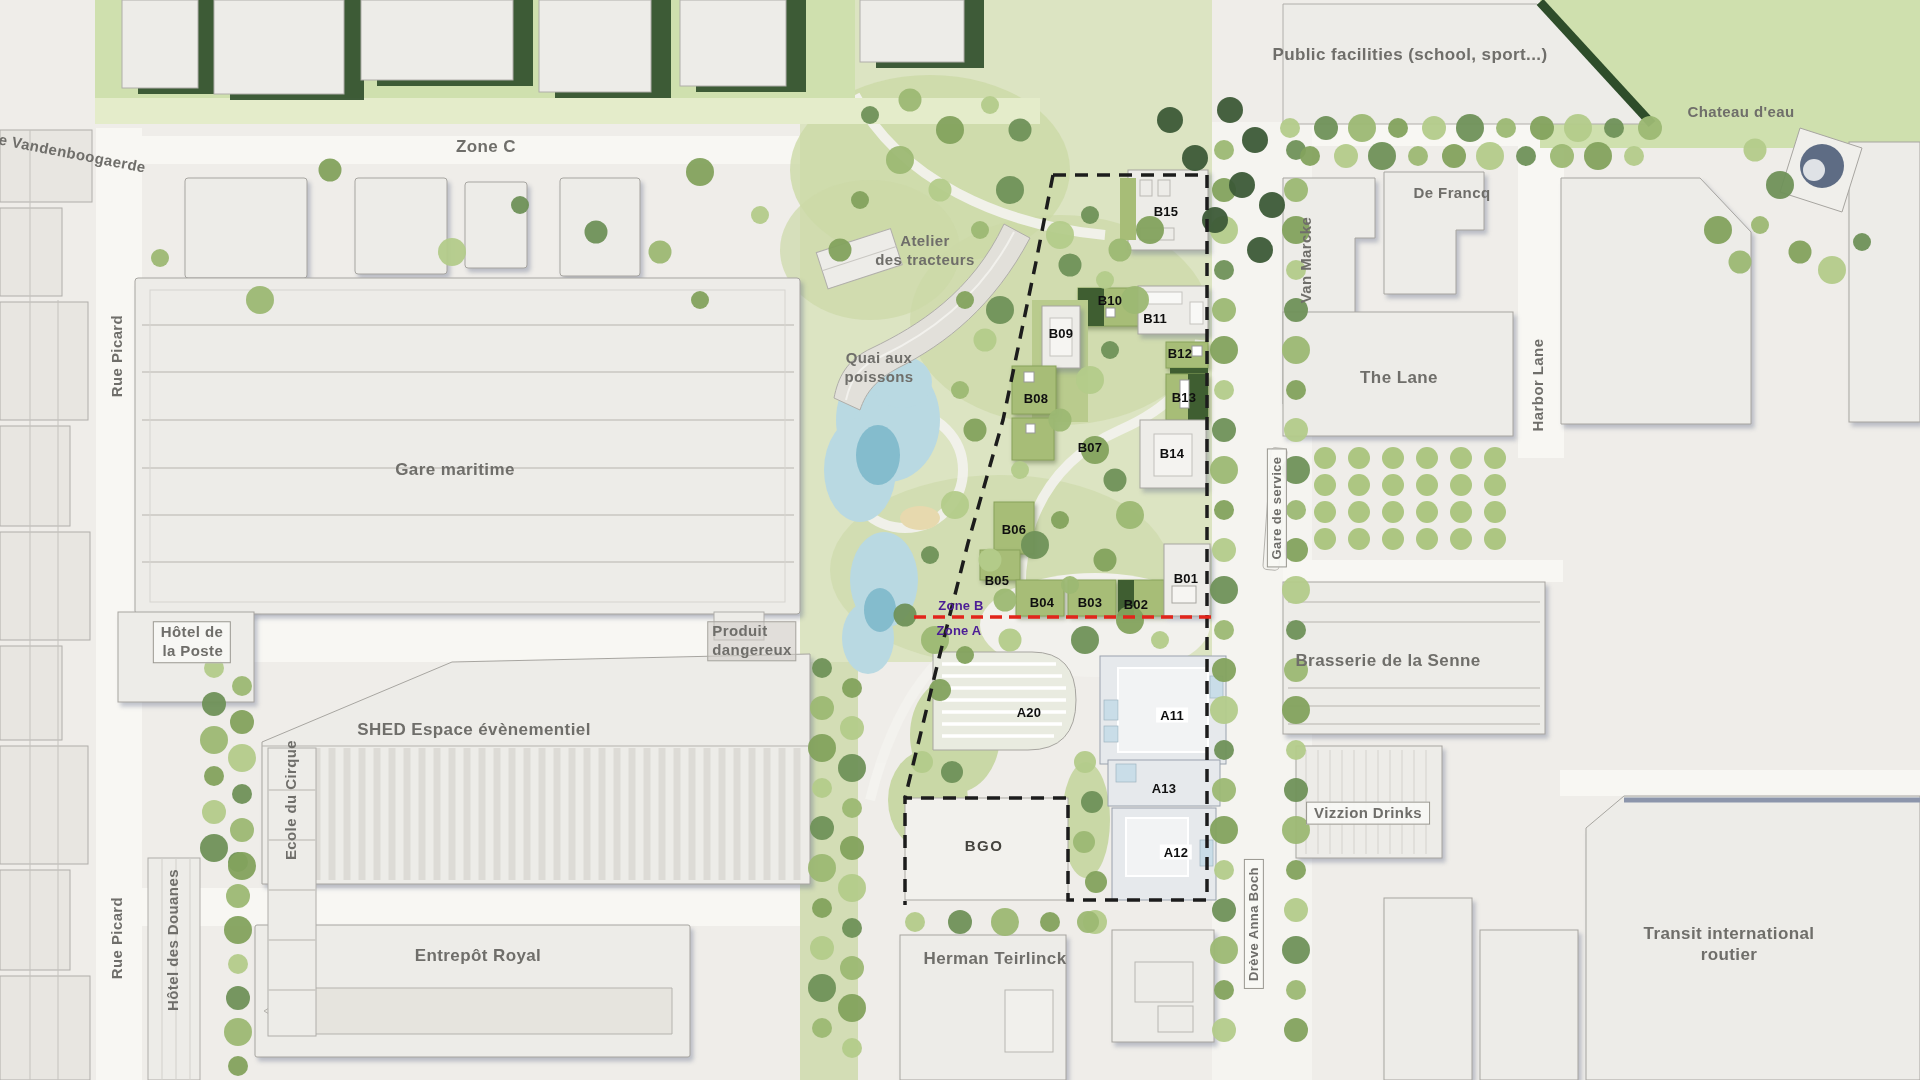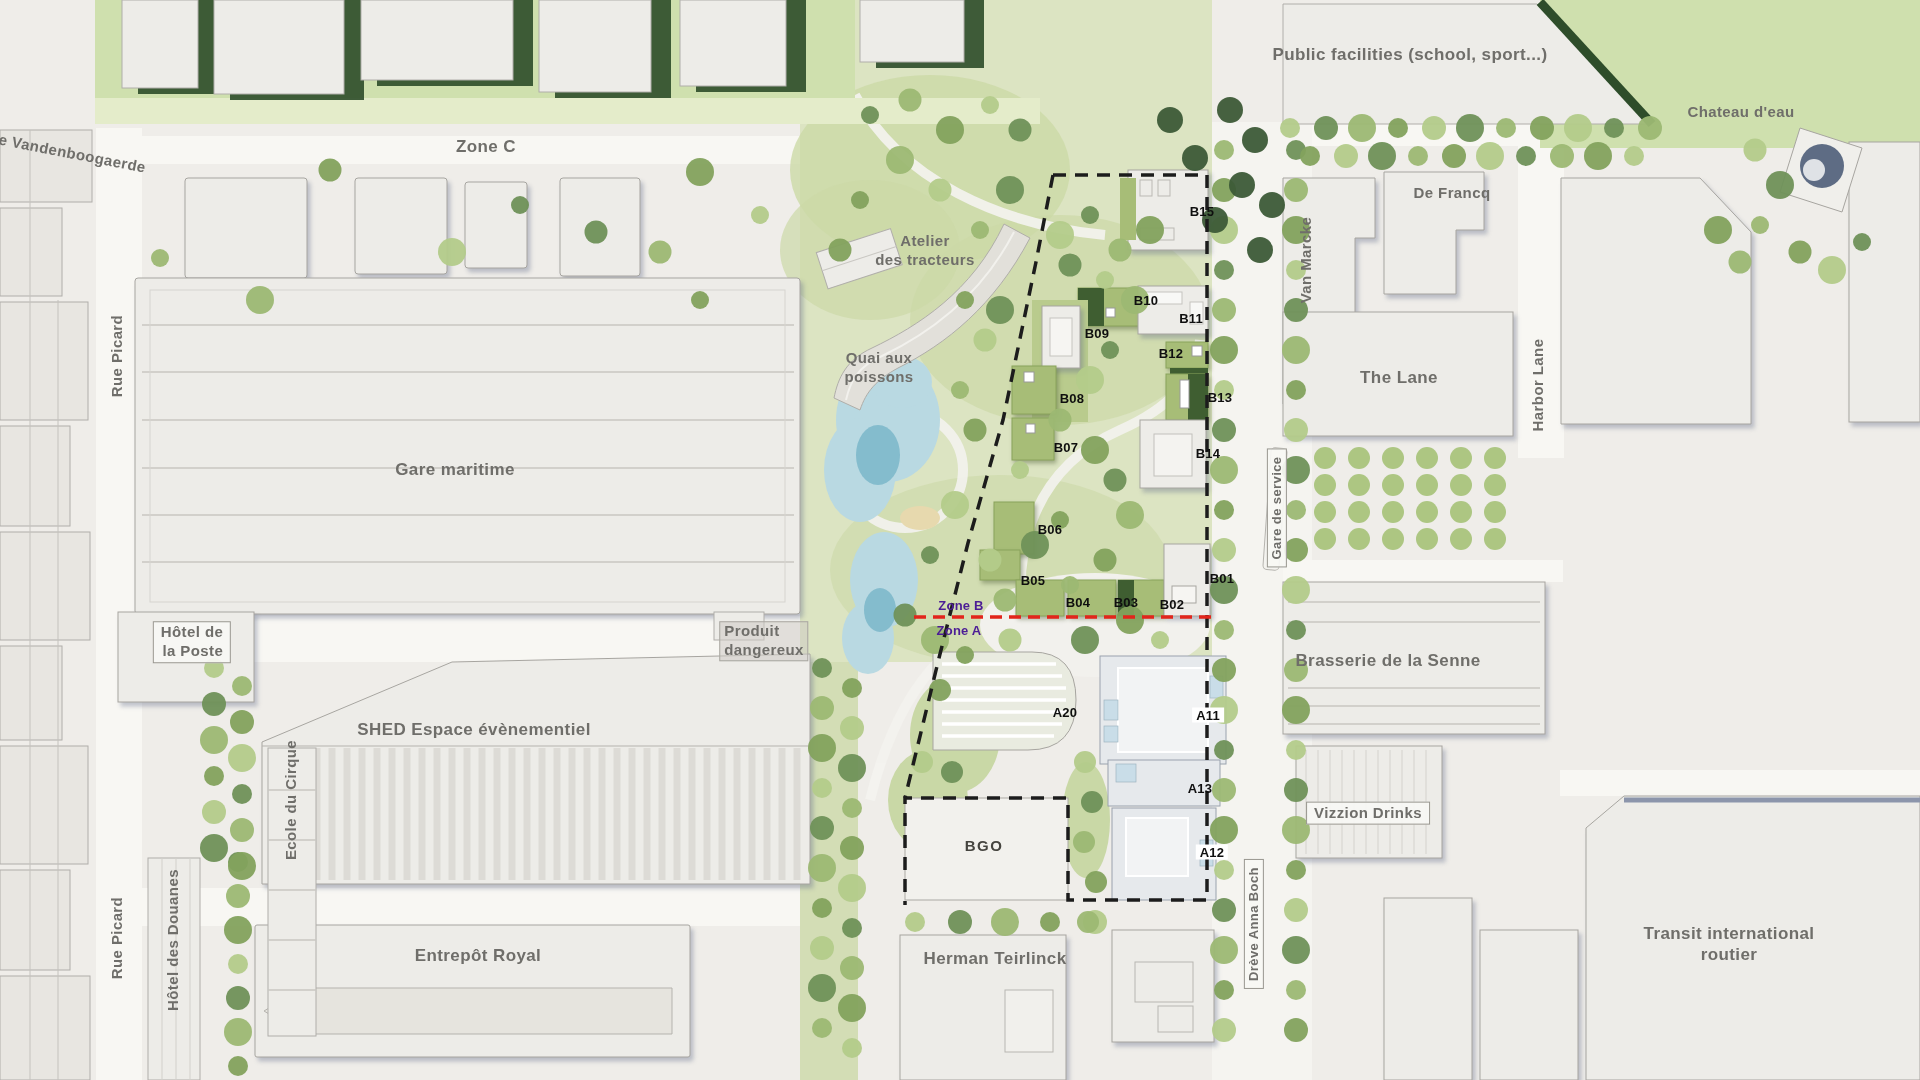--- a/index.html
+++ b/index.html
@@ -14,23 +14,23 @@
   .rid{stroke:#c9c7c2;stroke-width:1.5;}
   .fab{fill:#e8e6e1;stroke:#b0aeaa;stroke-width:1;}
   .glass{fill:#c9dde8;stroke:#9fb4c0;stroke-width:.7;}
   
   .lbl{position:absolute;transform:translate(-50%,-50%);color:#6f6e6a;
        font:600 15px/1.25 "Liberation Sans",sans-serif;letter-spacing:.4px;
        white-space:pre-line;text-align:center;pointer-events:none;}
   .big{font-size:17px;text-align:center;}
   .sm{font-size:13px;}
   .chip{background:rgba(248,247,244,.93);border:1px solid #98968f;padding:1px 7px;}
-  .chip2{background:rgba(205,203,197,.55);border:1px solid #a9a7a1;padding:0 4px;margin-left:12px;}
+  .chip2{background:rgba(205,203,197,.55);border:1px solid #a9a7a1;padding:0 4px;}
   .zlab{color:#4c1d95;font:700 13px "Liberation Sans",sans-serif;letter-spacing:.2px;}
-  .code{color:#0f0f0f;font:700 13px "Liberation Sans",sans-serif;letter-spacing:.2px;margin-left:36px;}
+  .code{color:#0f0f0f;font:700 13px "Liberation Sans",sans-serif;letter-spacing:.2px;}
   .cchip{background:#fff;padding:0 4px;}
   .codebig{color:#45443f;font:700 15px "Liberation Sans",sans-serif;letter-spacing:1.5px;text-align:center;}
 </style>
 </head>
 <body>
 
 <div class="map">
 <svg width="1920" height="1080" viewBox="0 0 1920 1080">
   <rect x="0" y="0" width="1920" height="1080" fill="#efede9"></rect>
 
@@ -587,24 +587,24 @@
   <div class="lbl chip" style="left:1368px;top:813px">Vizzion Drinks</div>
   <div class="lbl big" style="left:1729px;top:944px">Transit international routier</div>
   <div class="lbl zlab" style="left:961px;top:605px">Zone B</div>
   <div class="lbl zlab" style="left:959px;top:630px">Zone A</div>
   <div class="lbl codebig" style="left:984px;top:845px">BGO</div>
 
   <div class="lbl code" style="left:1166px;top:211px">B15</div>
   <div class="lbl code" style="left:1110px;top:300px">B10</div>
   <div class="lbl code" style="left:1155px;top:318px">B11</div>
   <div class="lbl code" style="left:1061px;top:333px">B09</div>
-  <div class="lbl code" style="left:1135px;top:353px">B12</div>
+  <div class="lbl code" style="left:1180px;top:353px">B12</div>
   <div class="lbl code" style="left:1184px;top:397px">B13</div>
   <div class="lbl code" style="left:1036px;top:398px">B08</div>
-  <div class="lbl code" style="left:1030px;top:447px">B07</div>
+  <div class="lbl code" style="left:1090px;top:447px">B07</div>
   <div class="lbl code" style="left:1172px;top:453px">B14</div>
   <div class="lbl code" style="left:1014px;top:529px">B06</div>
   <div class="lbl code" style="left:997px;top:580px">B05</div>
   <div class="lbl code" style="left:1042px;top:602px">B04</div>
   <div class="lbl code" style="left:1090px;top:602px">B03</div>
   <div class="lbl code" style="left:1136px;top:604px">B02</div>
   <div class="lbl code" style="left:1186px;top:578px">B01</div>
   <div class="lbl code" style="left:1029px;top:712px">A20</div>
   <div class="lbl code cchip" style="left:1172px;top:715px">A11</div>
   <div class="lbl code" style="left:1164px;top:788px">A13</div>

